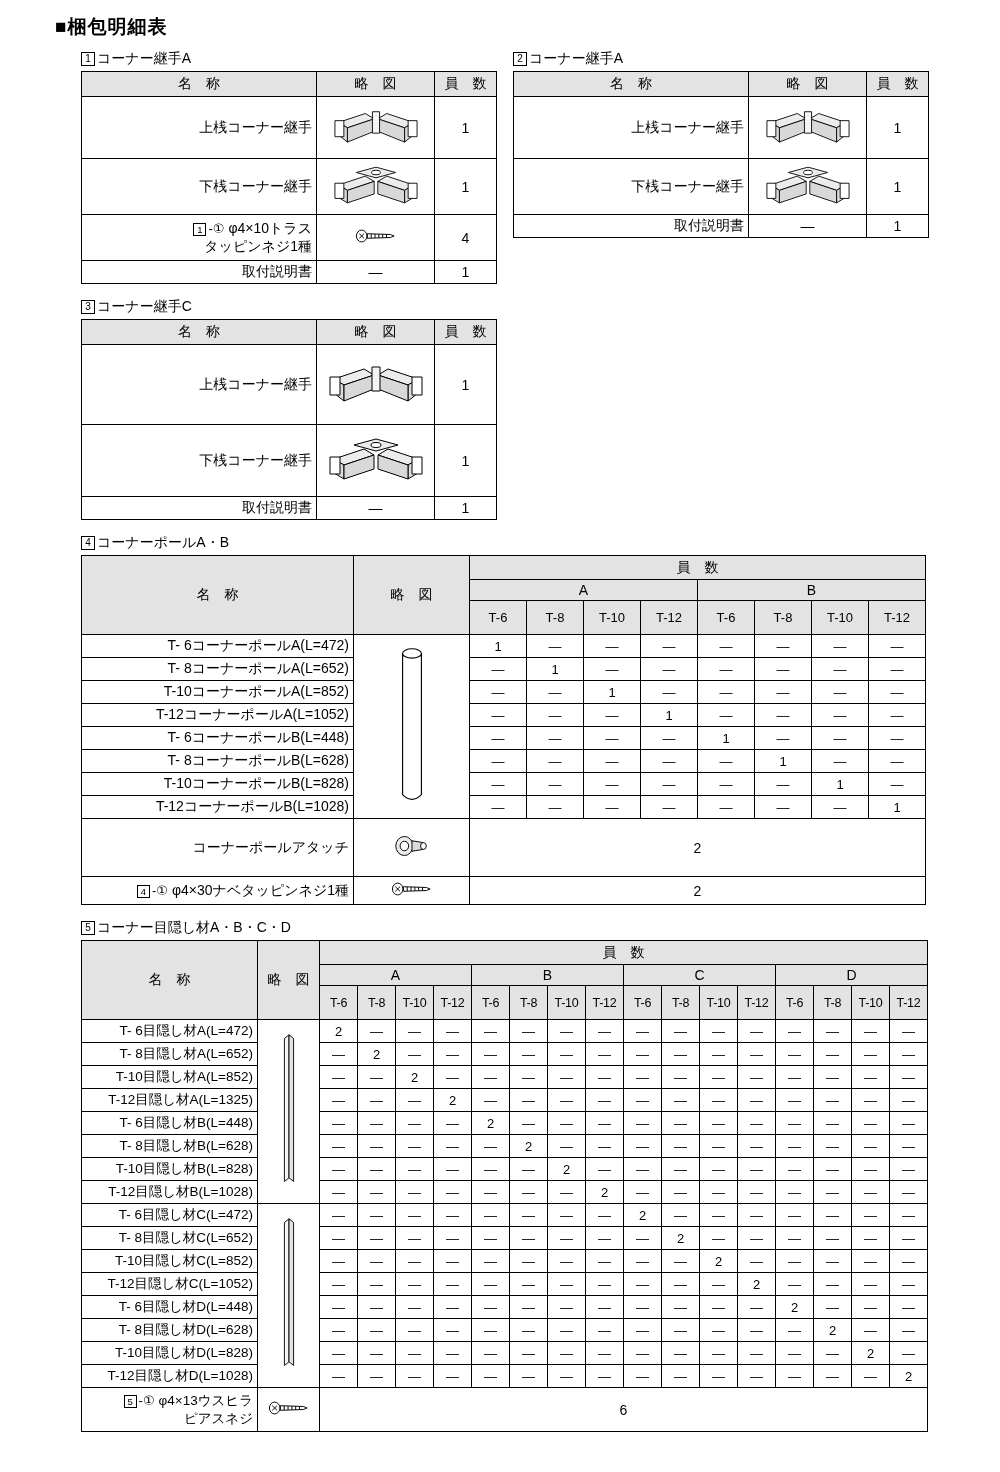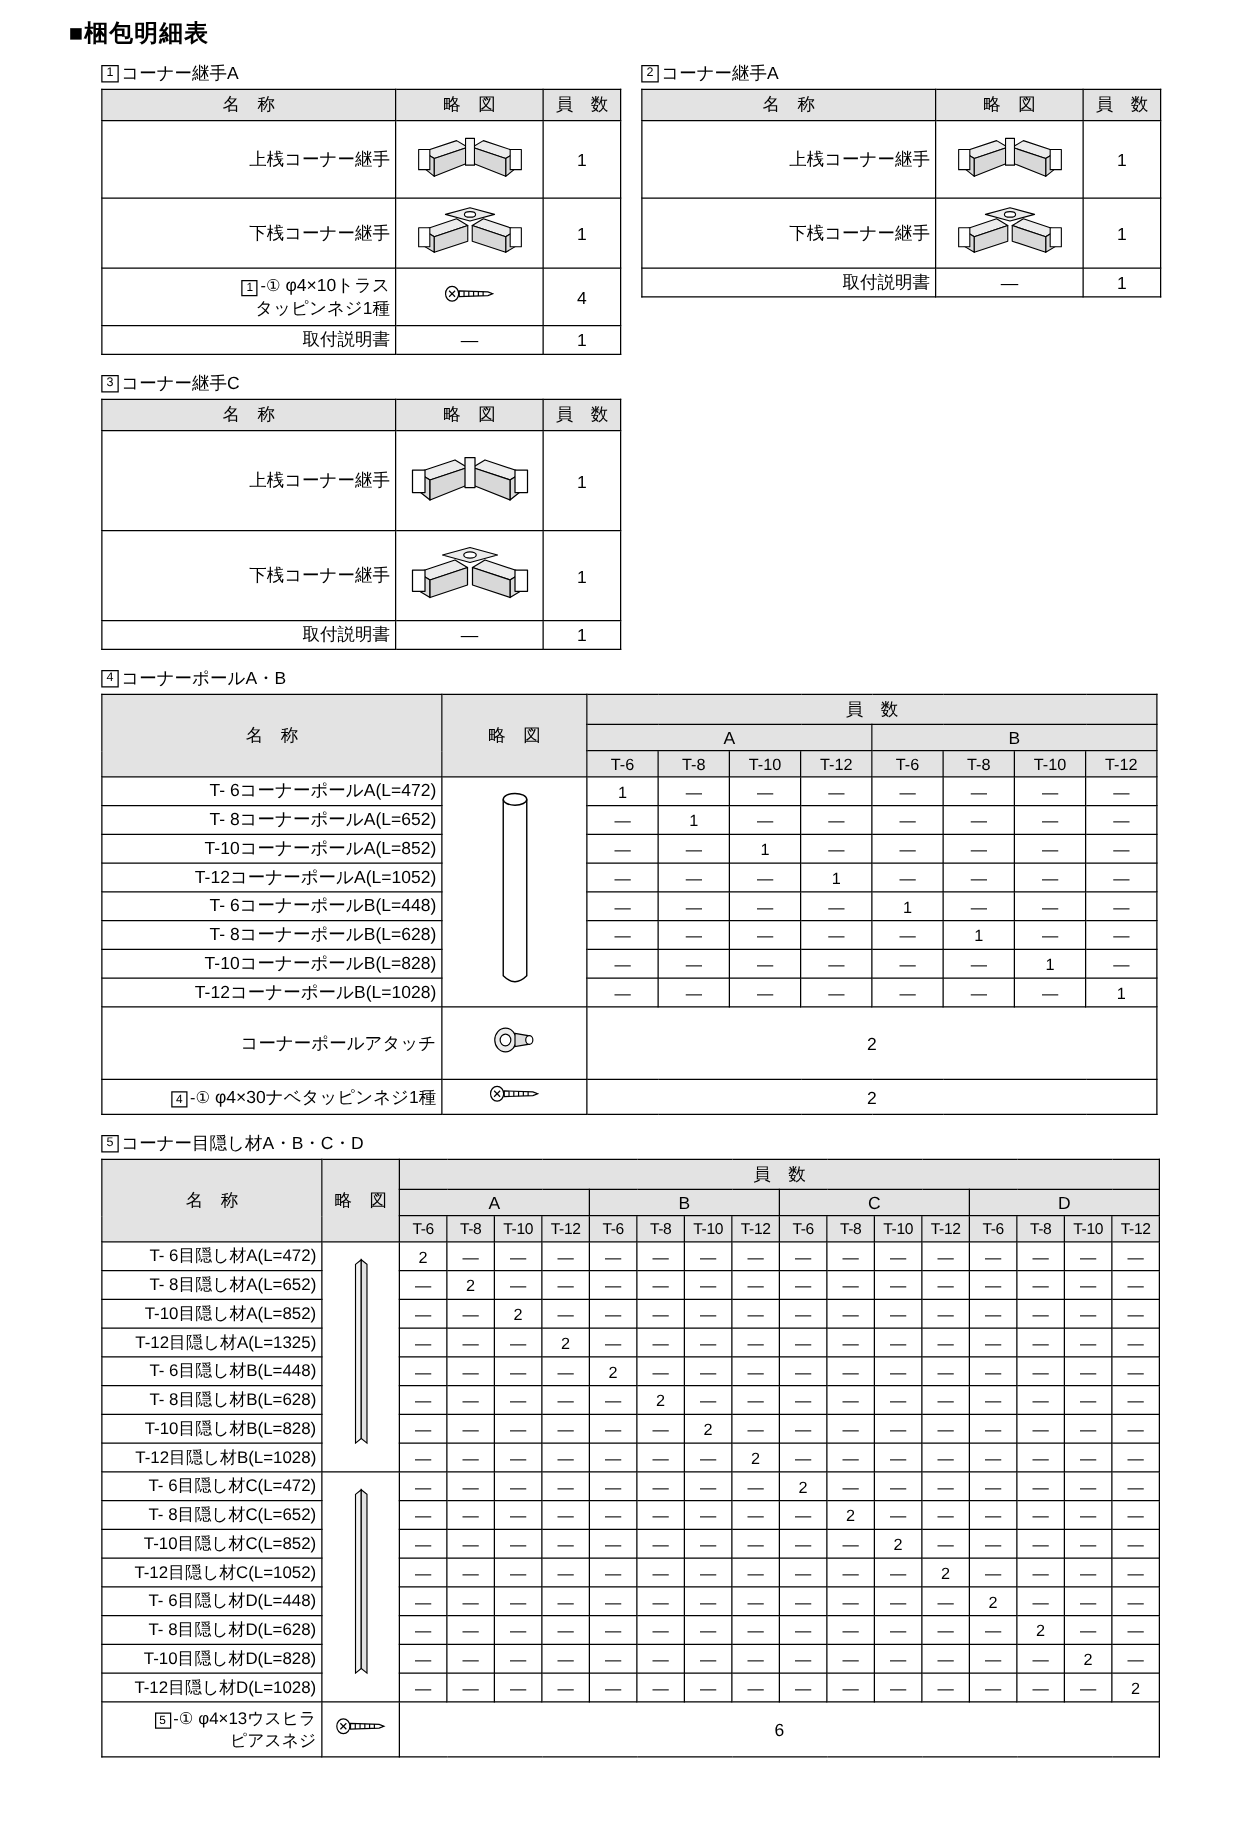--- a/index.html
+++ b/index.html
@@ -18,21 +18,21 @@
   .boxnum.sm { width: 13px; height: 13px; font-size: 9.5px; }
   table { border-collapse: collapse; table-layout: fixed; background: #fff; }
   th, td { border: 1px solid #000; padding: 0; overflow: hidden; }
   th { background: #e3e3e3; font-weight: 400; font-size: 14px; height: 25px; text-align: center; }
   .jt { width: 415px; }
   .jt .c-name { width: 235px; } .jt .c-diag { width: 118px; } .jt .c-qty { width: 62px; }
   .nm { text-align: right; padding: 2px 4px 2px 7px; font-size: 14px; vertical-align: middle; }
   .ic { text-align: center; vertical-align: middle; }
   .qt { text-align: center; font-size: 14px; vertical-align: middle; }
   .v  { text-align: center; font-size: 13px; vertical-align: middle; }
-  .sz { font-size: 13px; height: 21px; }
+  .sz { font-size: 13px; height: 34px; }
   .grp { font-size: 14px; height: 21px; }
   .qh { height: 24px; }
   .l1 { white-space: nowrap; }
   .ptxt { margin-left: 4px; }
   .subn { font-size: 13px; }
   .l2 { padding-left: 44px; white-space: nowrap; }
   .pt { width: 844px; }
   .st { width: 846px; }
   .st .nm { font-size: 13.5px; padding-left: 5px; }
   .st .sz { font-size: 12.5px; letter-spacing: -0.3px; }

